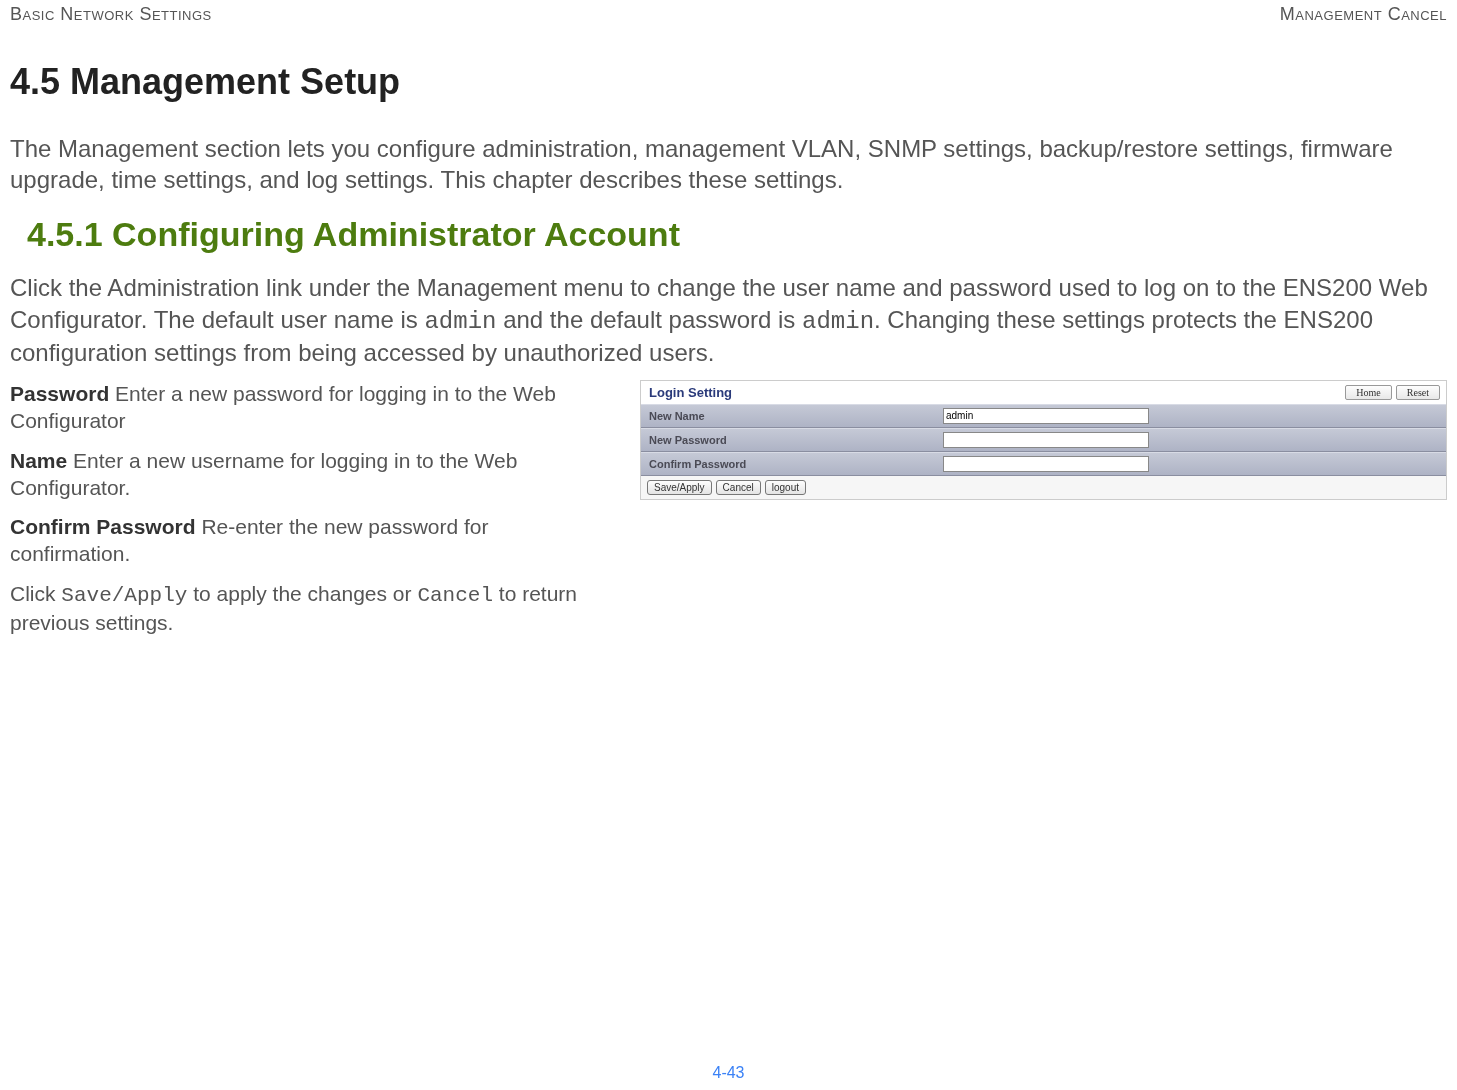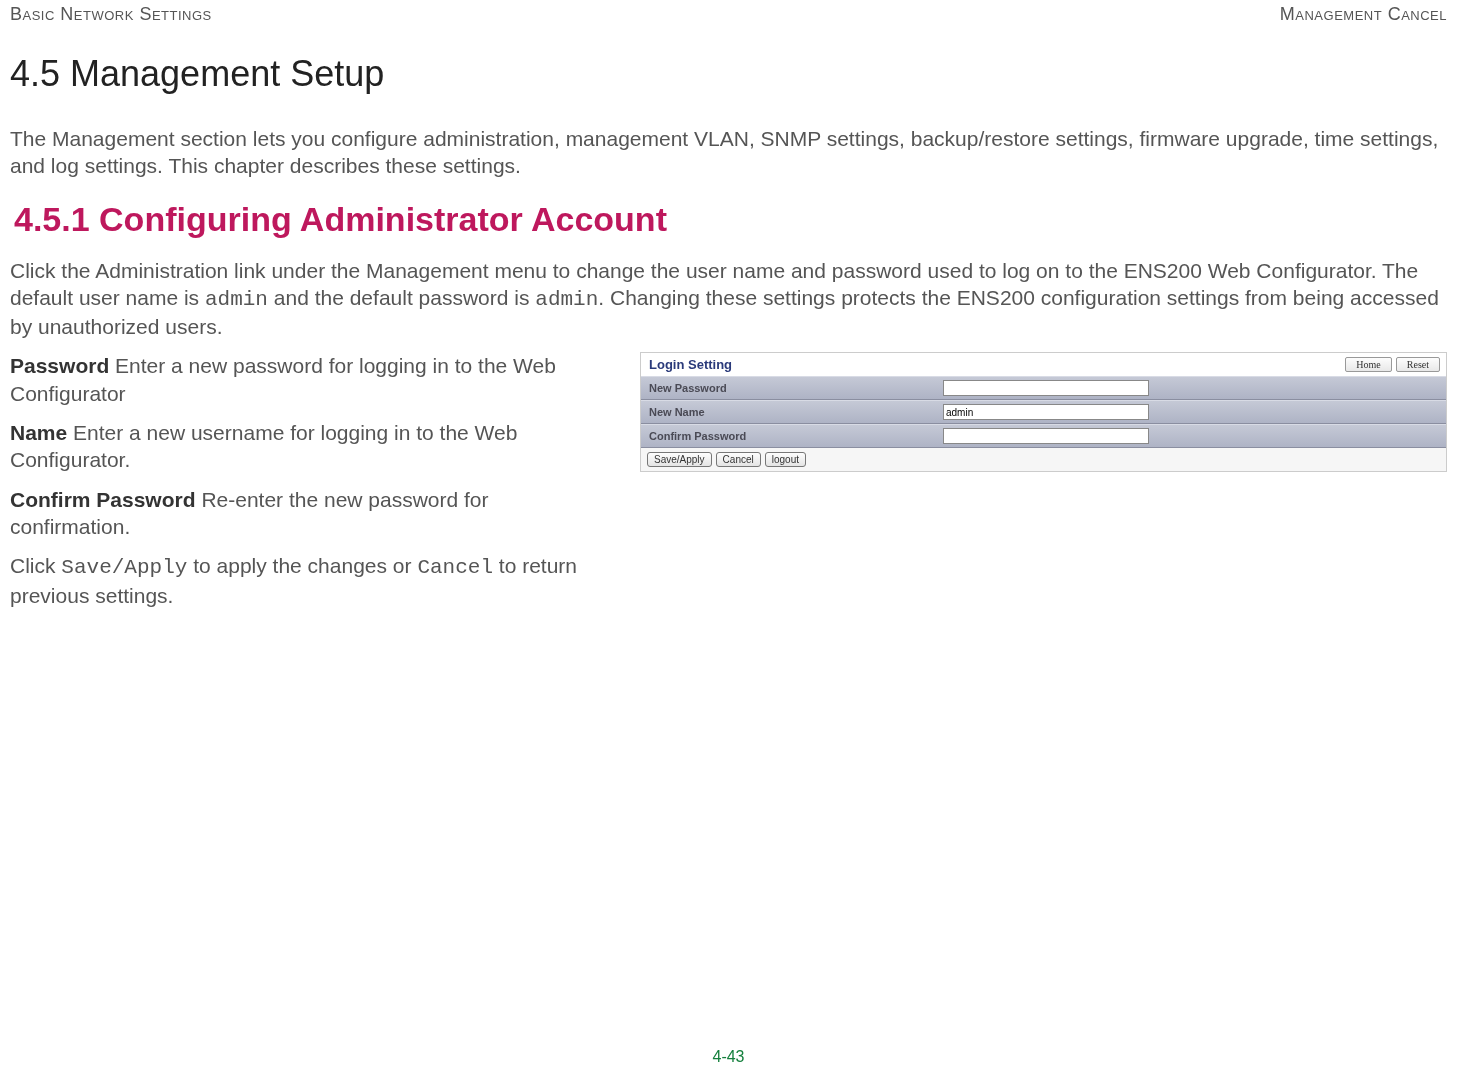--- a/index.html
+++ b/index.html
@@ -20,34 +20,34 @@
     display: flex;
     justify-content: space-between;
     font-variant: small-caps;
     font-size: 18px;
     color: #555;
     padding-top: 4px;
     letter-spacing: 0.5px;
   }
   h1.section-title {
     font-family: Verdana, Geneva, sans-serif;
-    font-weight: normal;
+    font-weight: bold;
     font-size: 36px;
     color: #222;
-    margin: 28px 0 30px 0;
+    margin: 36px 0 30px 0;
   }
   h2.subsection-title {
     font-family: Verdana, Geneva, sans-serif;
     font-weight: bold;
     font-size: 34px;
-    color: #be185d;
-    margin: 20px 0 18px 4px;
+    color: #4d7c0f;
+    margin: 20px 0 18px 17px;
   }
   p.body {
-    font-size: 21px;
+    font-size: 24px;
     line-height: 1.3;
     color: #555;
     margin: 0 0 12px 0;
   }
   .mono {
     font-family: "Courier New", Courier, monospace;
   }
   .two-col {
     display: flex;
     gap: 30px;
@@ -133,25 +133,25 @@
   .ss-btn {
     border: 1px solid #777;
     padding: 1px 6px;
     font-size: 10px;
     background: linear-gradient(#fdfdfd, #e4e4e4);
     border-radius: 3px;
     font-family: Arial, sans-serif;
   }
   .footer {
     position: absolute;
-    bottom: 24px;
+    bottom: 8px;
     width: 100%;
     text-align: center;
     font-size: 16px;
-    color: #15803d;
+    color: #3b82f6;
   }
 </style>
 </head>
 <body>
 
 <div class="page">
   <div class="header-bar">
     <span>Basic Network Settings</span>
     <span>Management Cancel</span>
   </div>
@@ -184,26 +184,26 @@
 
     <div class="screenshot">
       <div class="ss-title-row">
         <span class="ss-title">Login Setting</span>
         <div class="ss-top-btns">
           <span class="ss-top-btn">Home</span>
           <span class="ss-top-btn">Reset</span>
         </div>
       </div>
       <div class="ss-row">
+        <div class="label">New Name</div>
+        <div class="field"><input type="text" value="admin" style=""></div>
+      </div>
+      <div class="ss-row">
         <div class="label">New Password</div>
         <div class="field"><input type="password" value="" style=""></div>
-      </div>
-      <div class="ss-row">
-        <div class="label">New Name</div>
-        <div class="field"><input type="text" value="admin" style=""></div>
       </div>
       <div class="ss-row">
         <div class="label">Confirm Password</div>
         <div class="field"><input type="password" value="" style=""></div>
       </div>
       <div class="ss-buttons">
         <span class="ss-btn">Save/Apply</span>
         <span class="ss-btn">Cancel</span>
         <span class="ss-btn">logout</span>
       </div>

